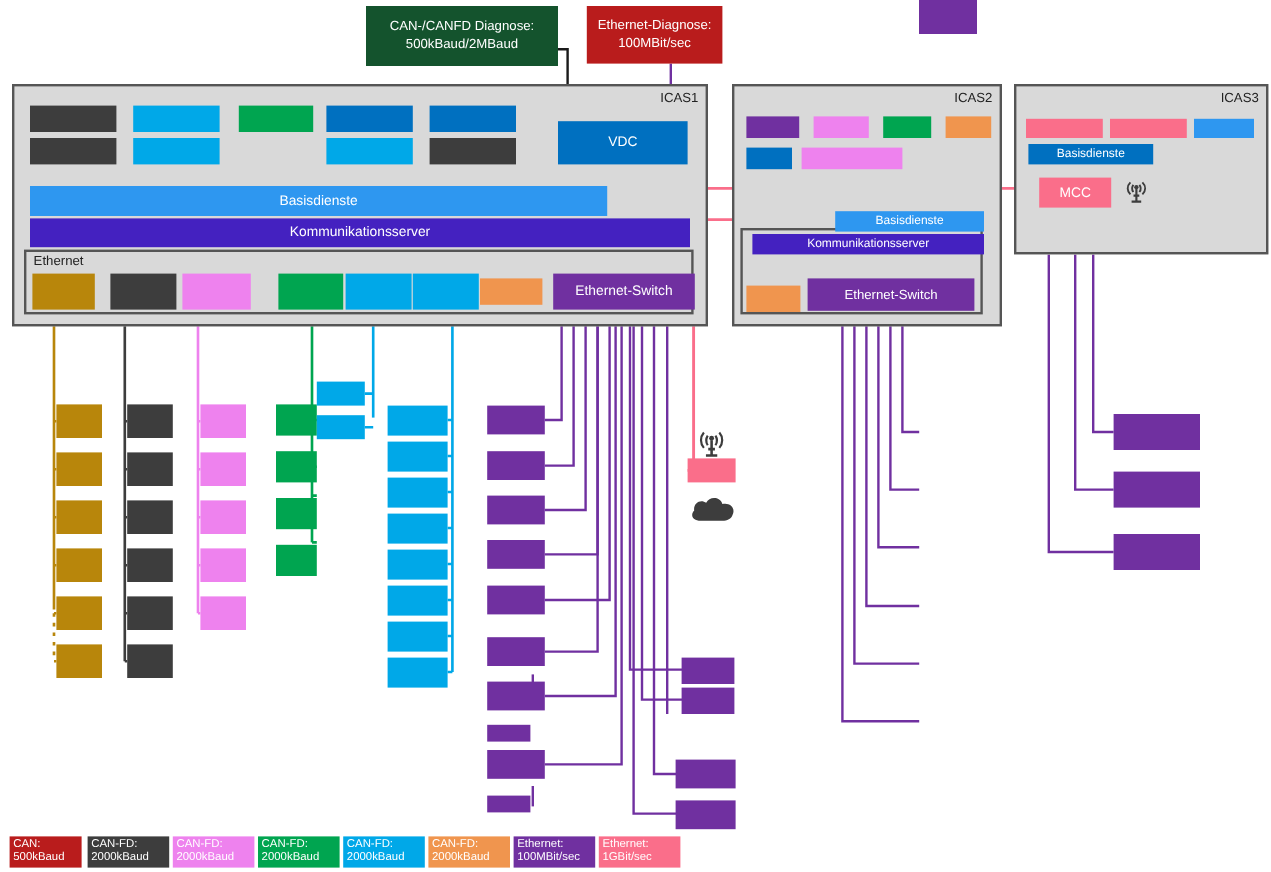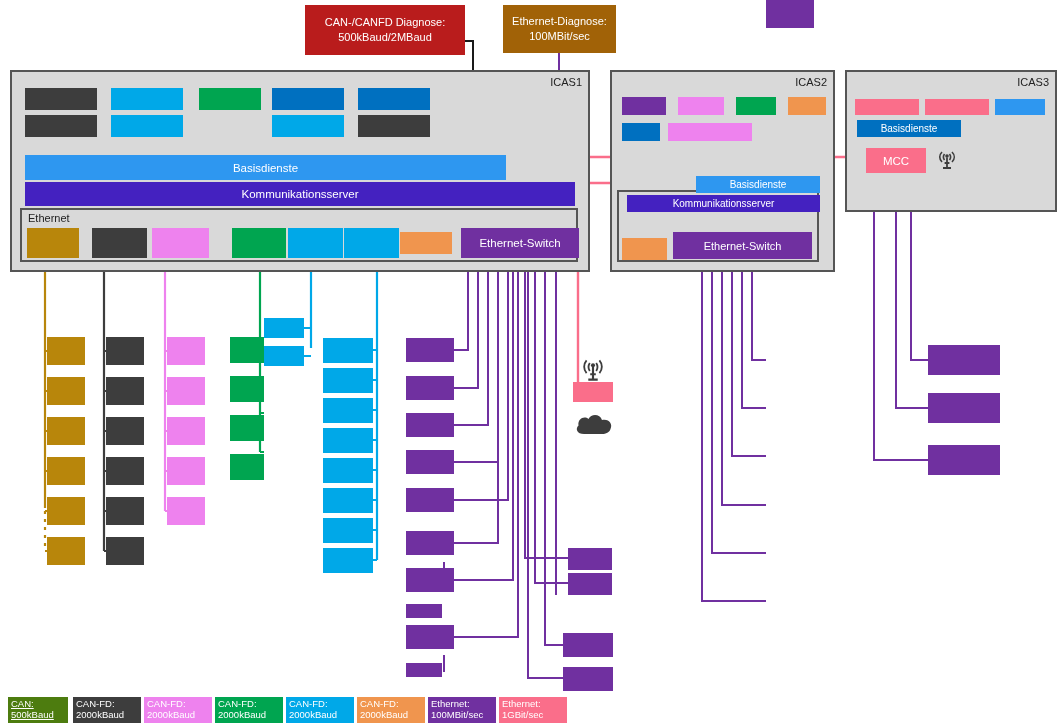--- a/index.html
+++ b/index.html
@@ -85,27 +85,27 @@
       <path d="M702 262 V601 H766" stroke="#7030a0"></path>
 
       <path d="M911 212 V360 H928" stroke="#7030a0"></path>
       <path d="M896 212 V408 H928" stroke="#7030a0"></path>
       <path d="M874 212 V460 H928" stroke="#7030a0"></path>
 
       <path d="M888 172 V185" stroke="#fa6e8a" stroke-width="2.4"></path>
     </g>
   </svg>
 
-  <div class="abs diag" style="left:305px;top:5px;width:160px;height:50px;background:#b91c1c;">
+  <div class="abs diag" style="left:305px;top:5px;width:160px;height:50px;background:#14532d;">
     <div>
       <div>CAN-/CANFD Diagnose:</div>
       <div>500kBaud/2MBaud</div>
     </div>
   </div>
-  <div class="abs diag" style="left:503px;top:5px;width:113px;height:48px;background:#a16207;">
+  <div class="abs diag" style="left:489px;top:5px;width:113px;height:48px;background:#b91c1c;">
     <div>
       <div>Ethernet-Diagnose:</div>
       <div>100MBit/sec</div>
     </div>
   </div>
 
   <div class="abs icas" style="left:10px;top:70px;width:580px;height:202px;">
     <div class="abs icas-label" style="right:6px;top:4px;">ICAS1</div>
   </div>
 
@@ -114,20 +114,23 @@
       <div class="abs blk" style="left: 25px; top: 115px; width: 72px; height: 22px; background: rgb(61, 61, 61);"></div>
       <div class="abs blk" style="left: 111px; top: 88px; width: 72px; height: 22px; background: rgb(0, 168, 232);"></div>
       <div class="abs blk" style="left: 111px; top: 115px; width: 72px; height: 22px; background: rgb(0, 168, 232);"></div>
       <div class="abs blk" style="left: 199px; top: 88px; width: 62px; height: 22px; background: rgb(0, 165, 80);"></div>
       <div class="abs blk" style="left: 272px; top: 88px; width: 72px; height: 22px; background: rgb(0, 112, 192);"></div>
       <div class="abs blk" style="left: 272px; top: 115px; width: 72px; height: 22px; background: rgb(0, 168, 232);"></div>
       <div class="abs blk" style="left: 358px; top: 88px; width: 72px; height: 22px; background: rgb(0, 112, 192);"></div>
       <div class="abs blk" style="left: 358px; top: 115px; width: 72px; height: 22px; background: rgb(61, 61, 61);"></div>
     </div>
 
+  <div class="abs blk lbl" style="left:465px;top:101px;width:108px;height:36px;background:#0070c0;">
+    <span>VDC</span>
+  </div>
 
   <div class="abs blk lbl" style="left:25px;top:155px;width:481px;height:25px;background:#2e97f0;">
     <span>Basisdienste</span>
   </div>
 
   <div class="abs blk lbl" style="left:25px;top:182px;width:550px;height:24px;background:#4421c0;">
     <span>Kommunikationsserver</span>
   </div>
 
   <div class="abs inner-box" style="left:20px;top:208px;width:558px;height:54px;">
@@ -272,21 +275,21 @@
       <div class="abs blk" style="left: 573px; top: 382px; width: 40px; height: 20px; background: rgb(250, 110, 138);"></div>
     </div>
   <div class="abs" style="left:572px;top:410px;">
     <svg width="44" height="28" viewBox="0 0 44 28" aria-hidden="true">
       <path d="M12 24 C5 24 3 19 6.5 15.5 C5.5 9 12 5.5 16.5 9 C19 3.5 28 3.5 30 10
                C37 8.5 41 14 38.5 19 C37.5 22.5 34 24 30 24 Z" fill="#3d3d3d"></path>
     </svg>
   </div>
 
   <div id="legend">
-      <div class="abs leg" style="left: 8px; top: 697px; width: 60px; height: 26px; background: #4d7c0f; text-decoration: underline;">
+      <div class="abs leg" style="left: 8px; top: 697px; width: 60px; height: 26px; background: #b91c1c;">
         <span>CAN:</span>
         <span>500kBaud</span>
       </div>
       <div class="abs leg" style="left: 73px; top: 697px; width: 68px; height: 26px; background: rgb(61, 61, 61);">
         <span>CAN-FD:</span>
         <span>2000kBaud</span>
       </div>
       <div class="abs leg" style="left: 144px; top: 697px; width: 68px; height: 26px; background: rgb(238, 130, 238);">
         <span>CAN-FD:</span>
         <span>2000kBaud</span>

